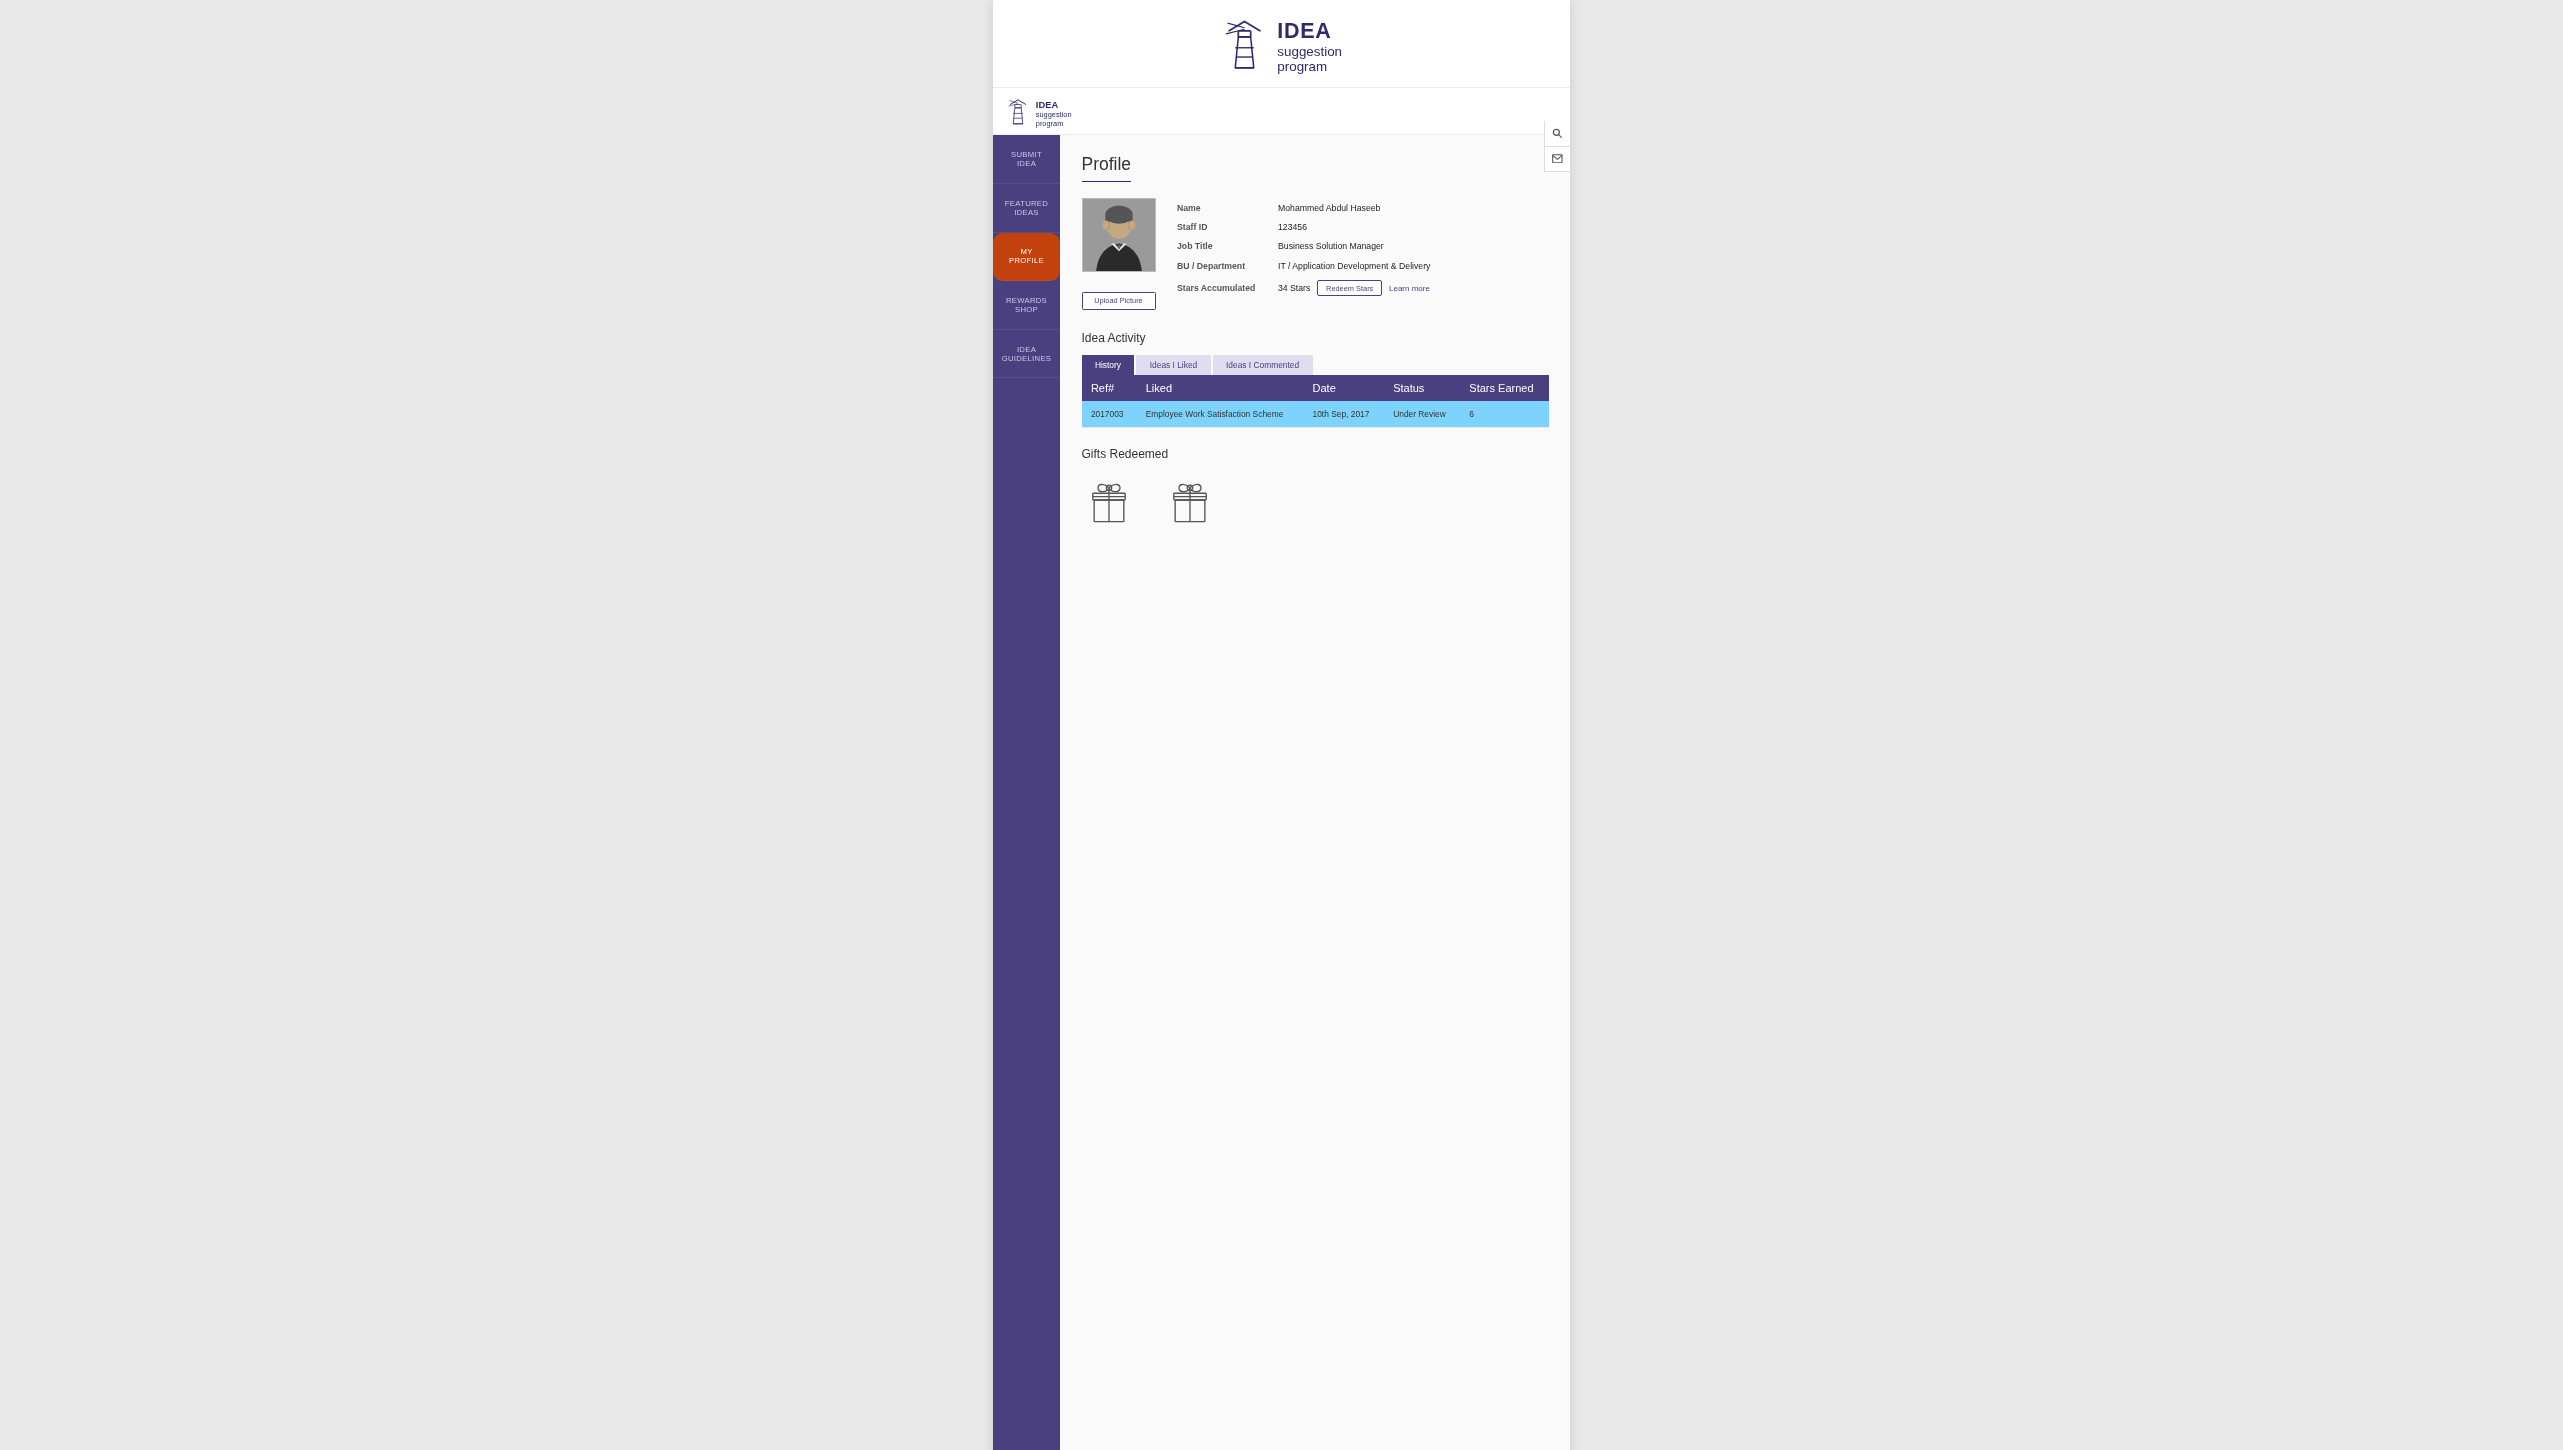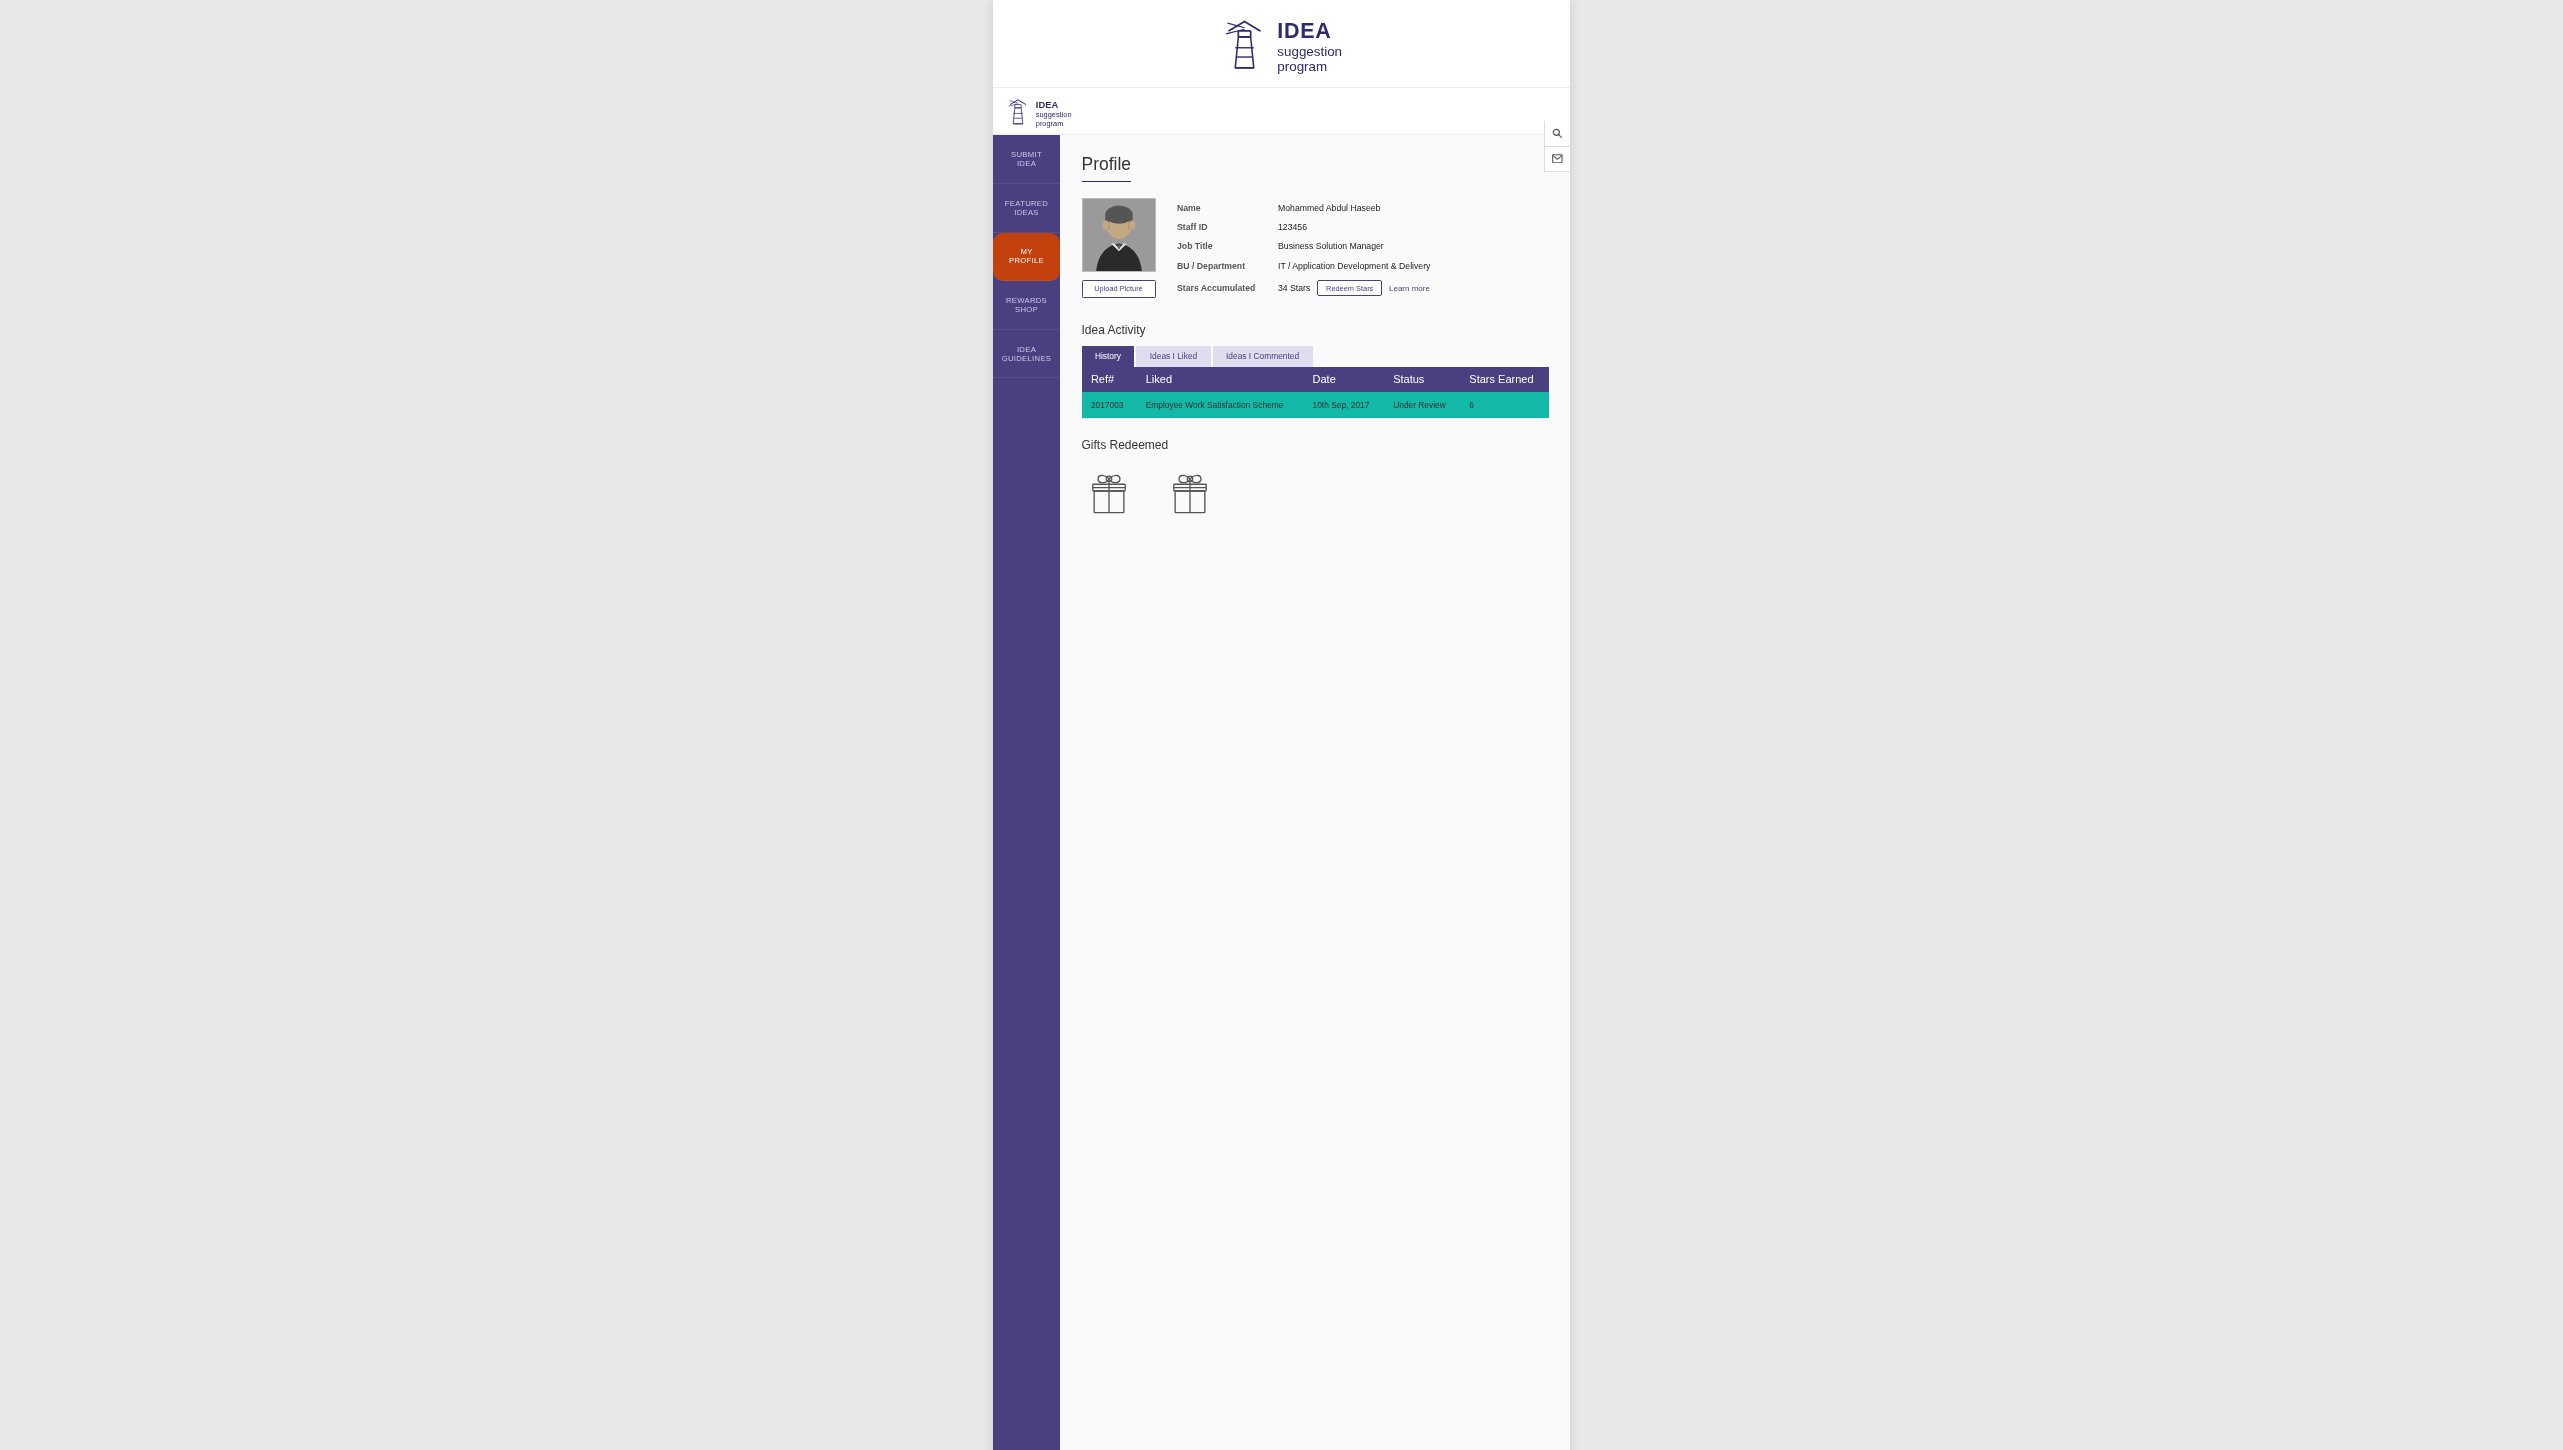--- a/index.html
+++ b/index.html
@@ -147,21 +147,21 @@
     .profile-section {
       display: flex;
       gap: 21.5px;
       margin-bottom: 21.5px;
     }
 
     .profile-photo-area {
       display: flex;
       flex-direction: column;
       align-items: flex-start;
-      gap: 8px;
+      gap: 20px;
     }
 
     .profile-photo {
       width: 74px;
       height: 74px;
       background: #c8c8c8;
       border: 0.7px solid #bbb;
       overflow: hidden;
       display: flex;
       align-items: center;
@@ -278,21 +278,21 @@
 
     .data-table thead th {
       padding: 6.7px 9.4px;
       font-size: 11px;
       font-weight: 400;
       text-align: left;
     }
 
     .data-table tbody tr {
       border-bottom: 0.7px solid #e8e8e8;
-      background: #14b8a6;
+      background: #7dd3fc;
     }
 
     .data-table tbody td {
       padding: 8px 9.4px;
       font-size: 8.4px;
       color: #333;
     }
 
     
     .gifts-section {

